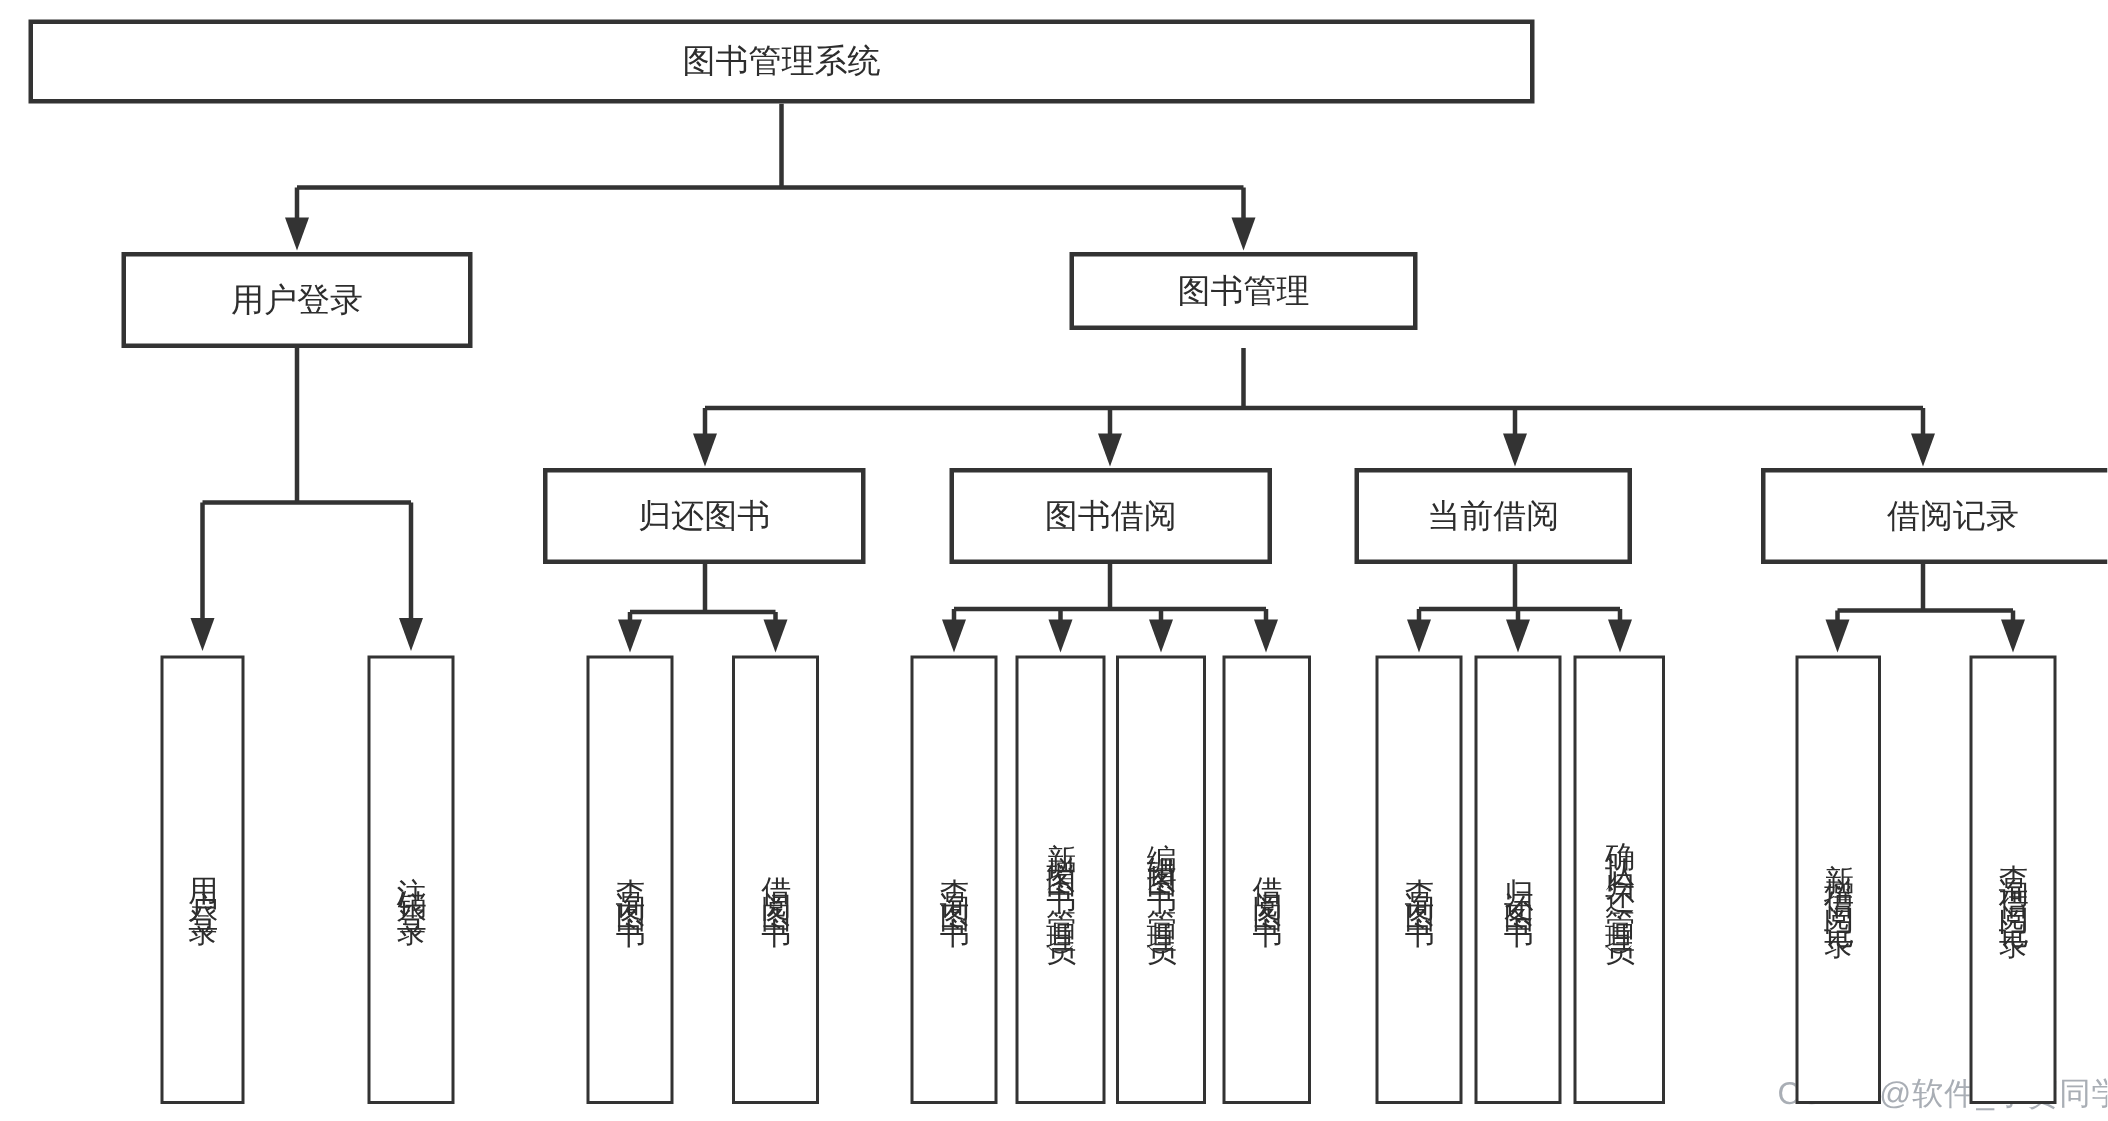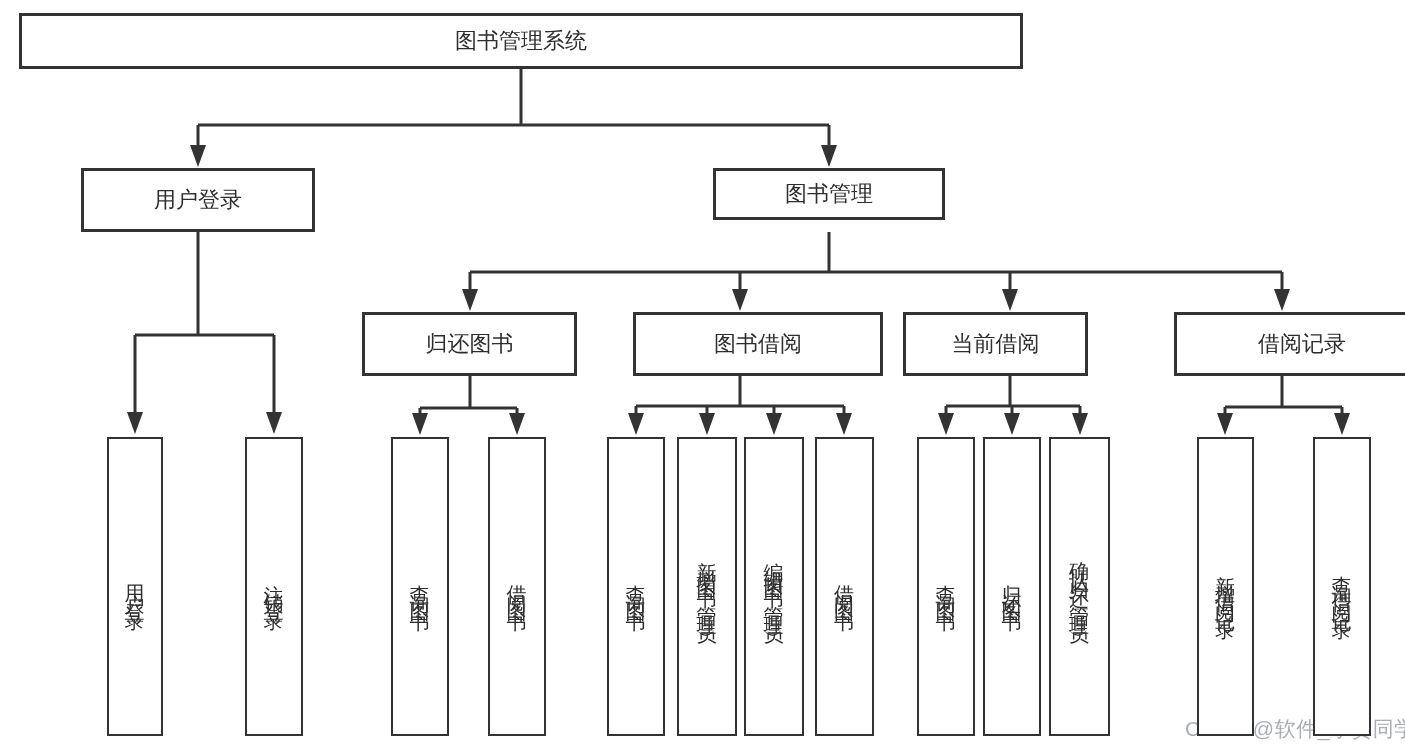--- a/index.html
+++ b/index.html
@@ -72,21 +72,21 @@
   <div class="hbox" style="left:81px;top:168px;width:234px;height:64px">
     <span>用户登录</span>
   </div>
   <div class="hbox" style="left:713px;top:168px;width:232px;height:52px">
     <span>图书管理</span>
   </div>
 
   <div class="hbox" style="left:362px;top:312px;width:215px;height:64px">
     <span>归还图书</span>
   </div>
-  <div class="hbox" style="left:633px;top:312px;width:250px;height:64px">
+  <div class="hbox" style="left:633px;top:312px;width:215px;height:64px">
     <span>图书借阅</span>
   </div>
   <div class="hbox" style="left:903px;top:312px;width:185px;height:64px">
     <span>当前借阅</span>
   </div>
   <div class="hbox" style="left:1174px;top:312px;width:256px;height:64px">
     <span>借阅记录</span>
   </div>
 
   <div class="vbox" style="left:107px;width:56px">

